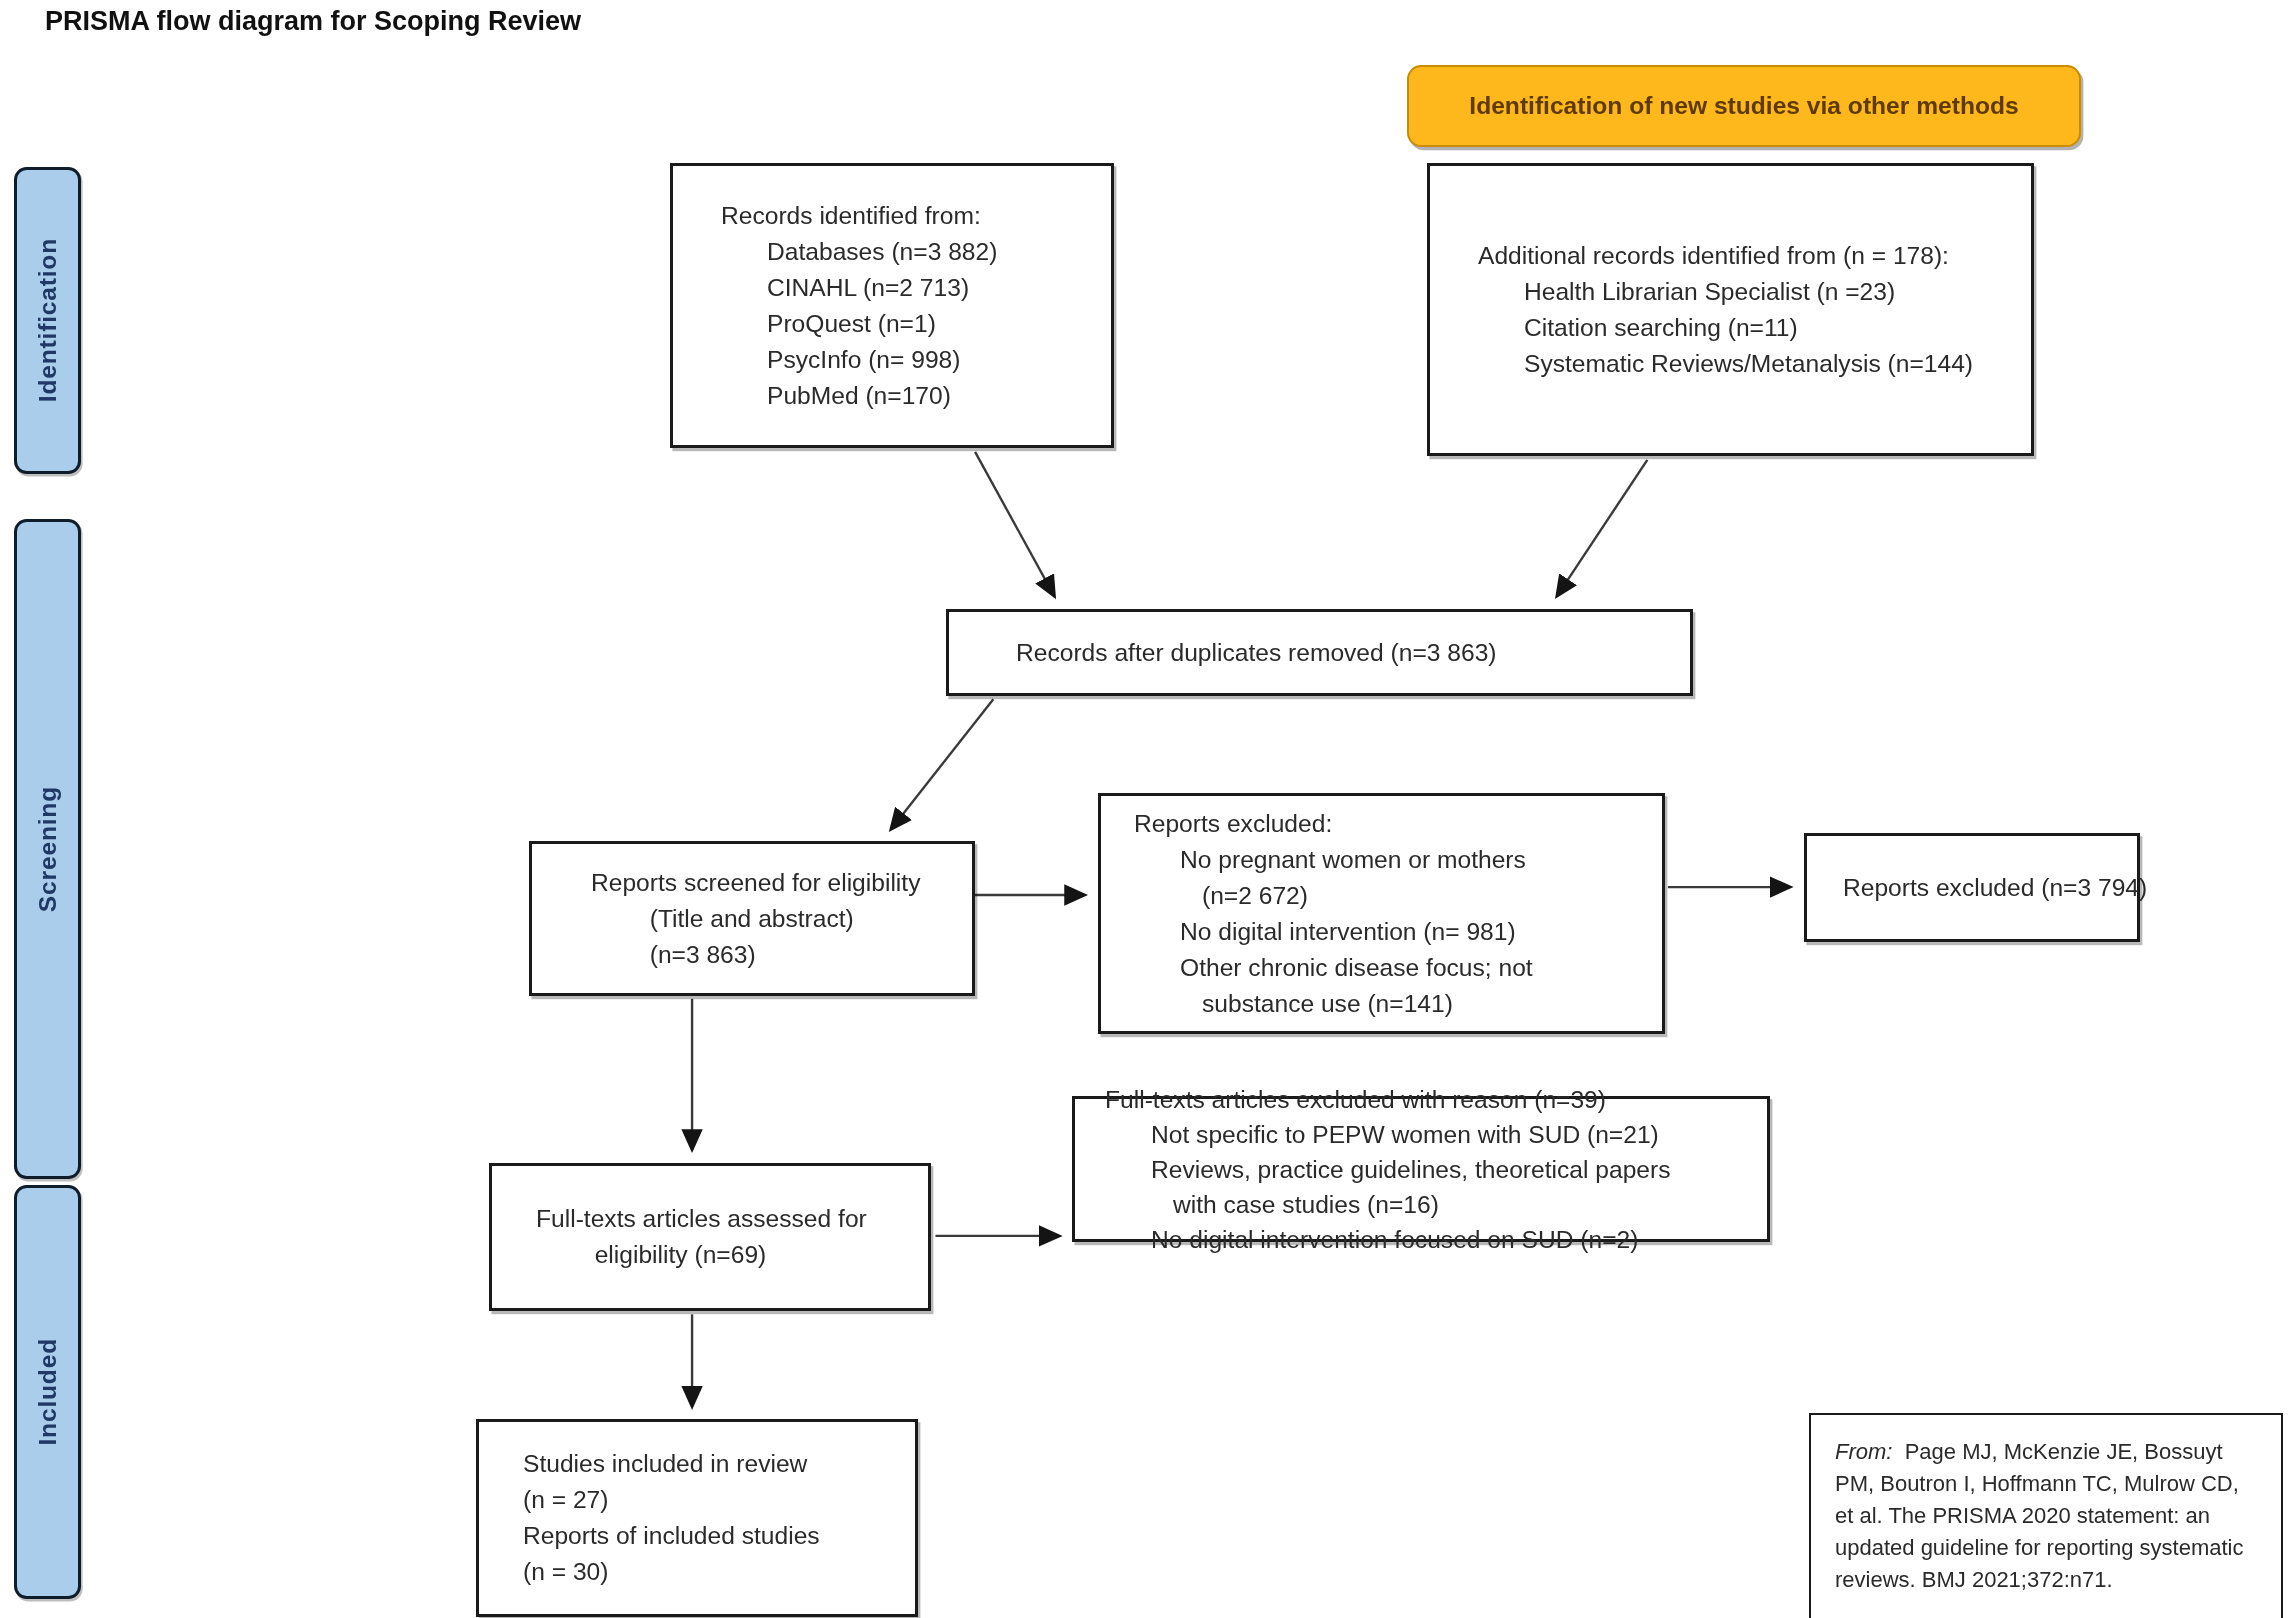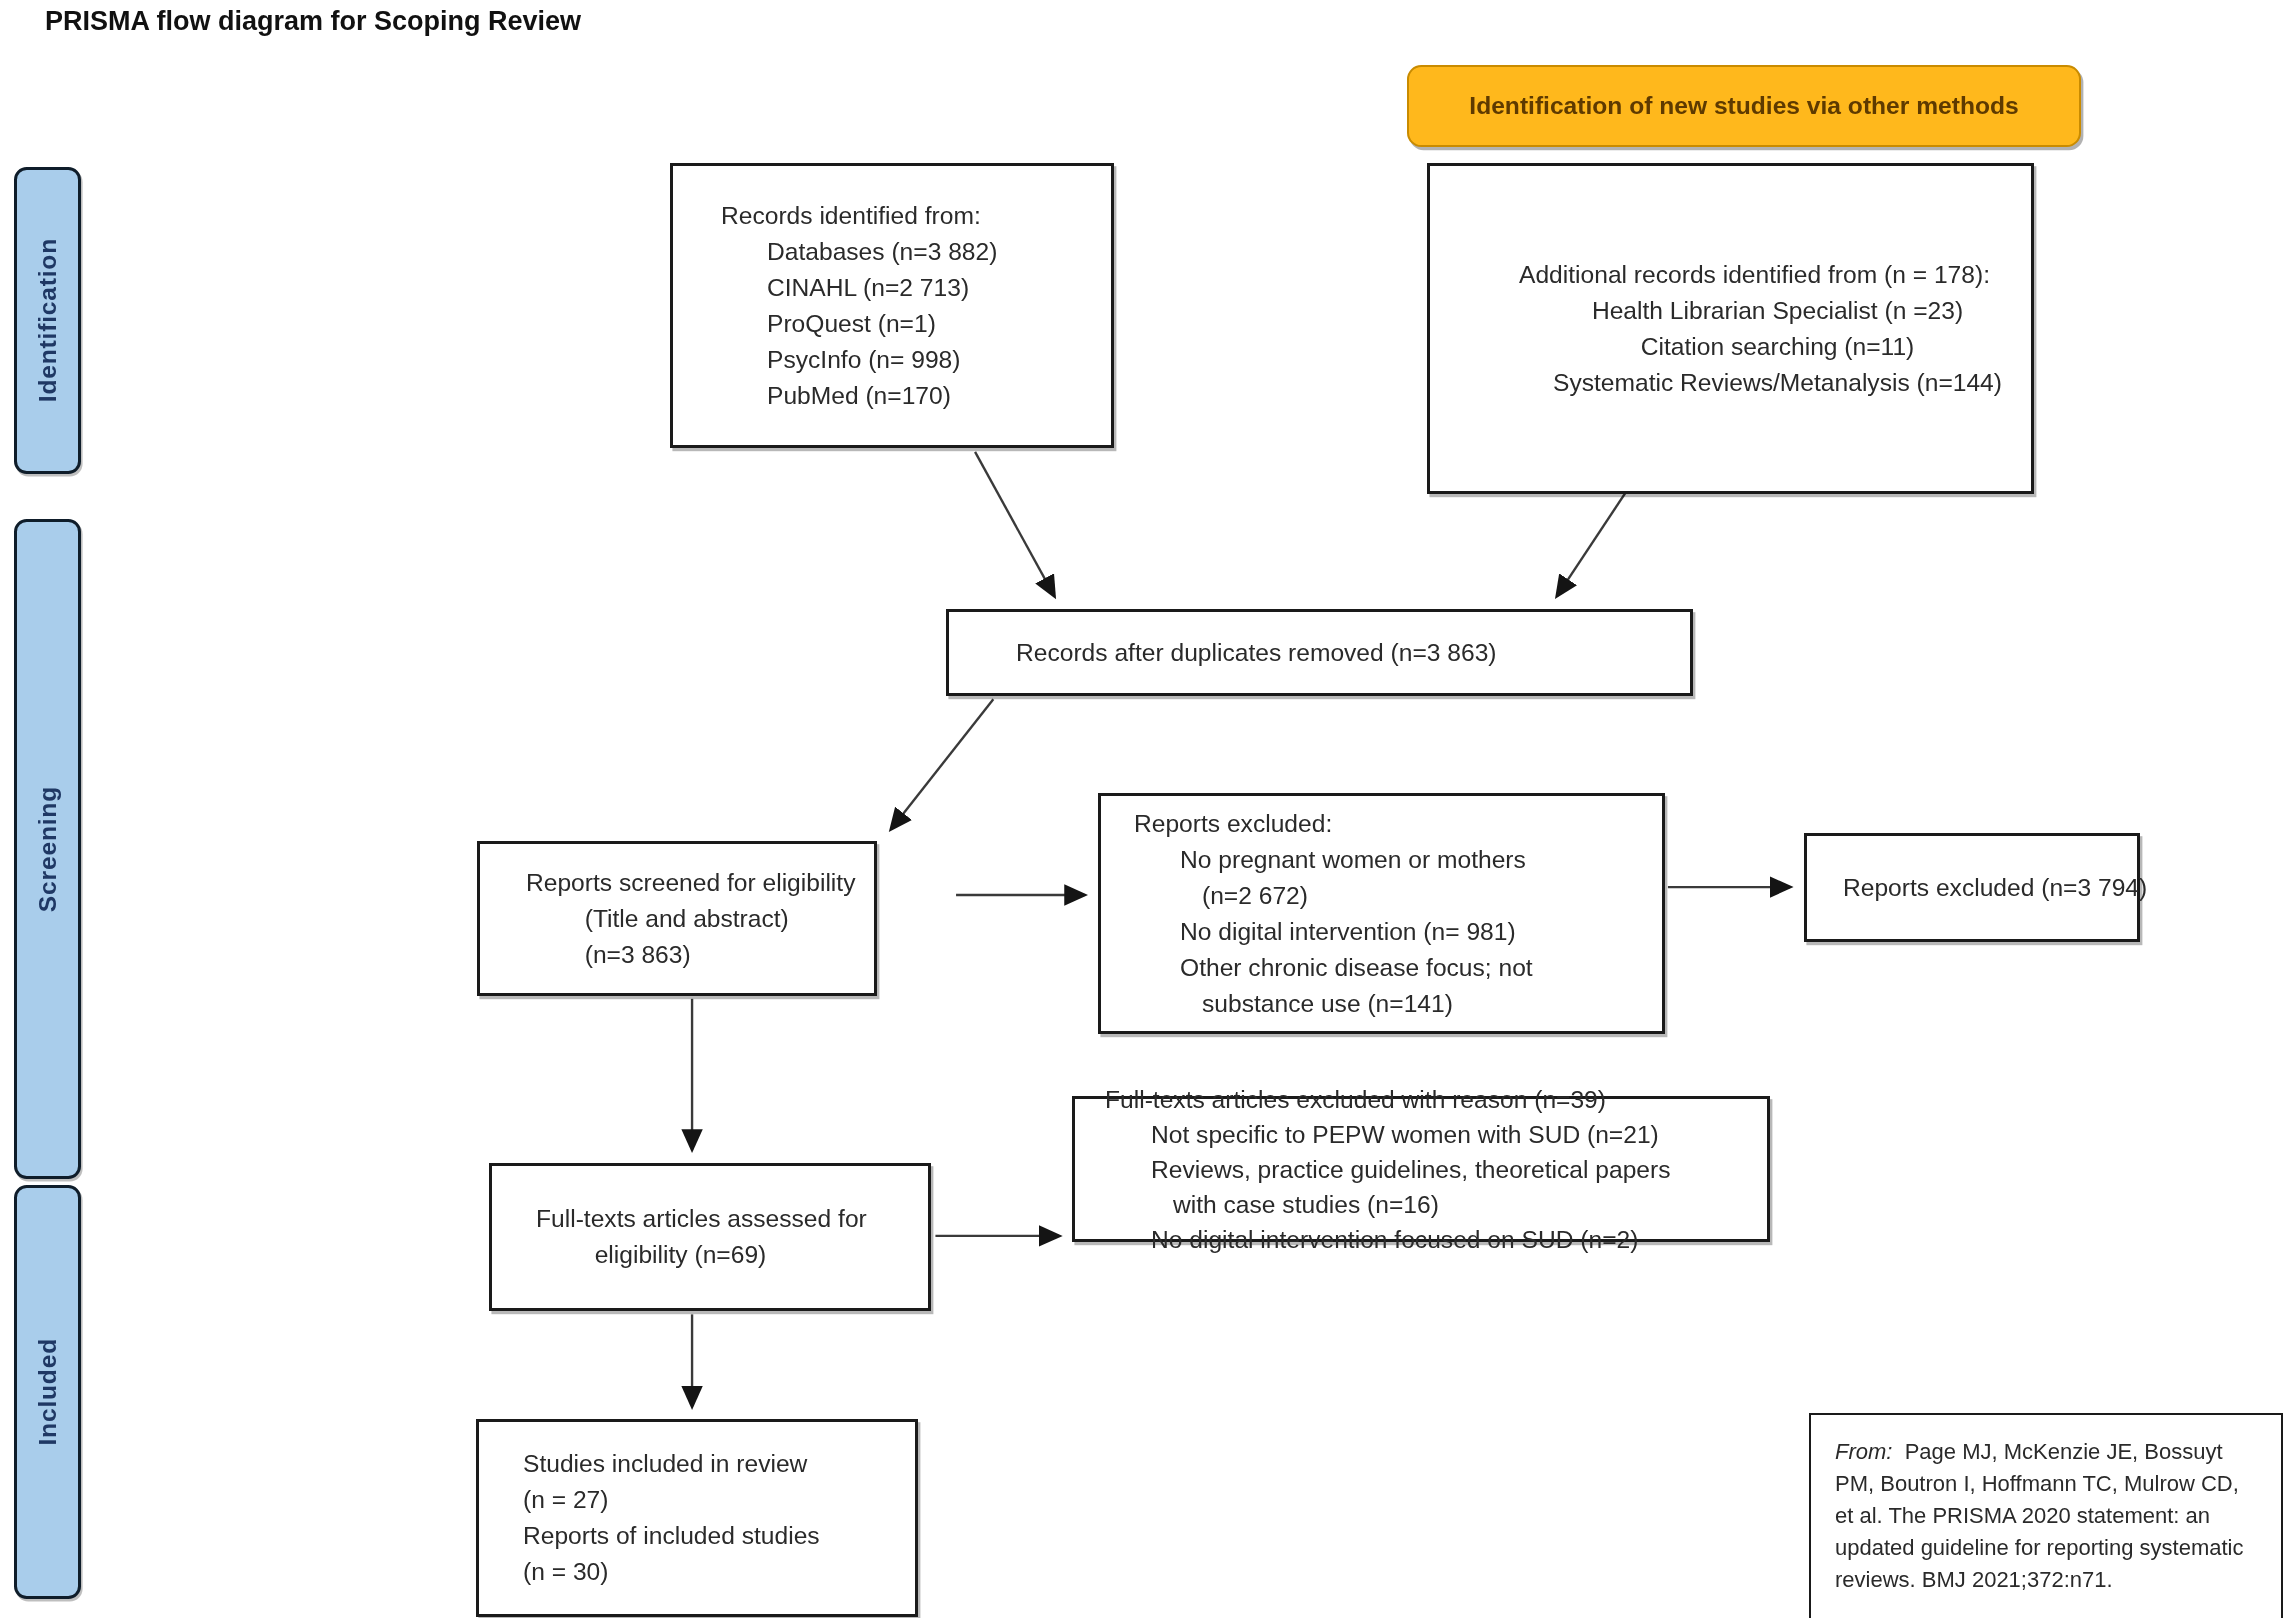--- a/index.html
+++ b/index.html
@@ -82,32 +82,32 @@
 
   <div class="fbox" style="left:670px;top:163px;width:444px;height:285px;padding-left:48px;">
       <div class="line ind-0">Records identified from:</div>
       <div class="line ind-1">Databases (n=3 882)</div>
       <div class="line ind-1">CINAHL (n=2 713)</div>
       <div class="line ind-1">ProQuest (n=1)</div>
       <div class="line ind-1">PsycInfo (n= 998)</div>
       <div class="line ind-1">PubMed (n=170)</div>
     </div>
 
-  <div class="fbox" style="left:1427px;top:163px;width:607px;height:331px;padding-left:48px;align-items:center;">
+  <div class="fbox" style="left:1427px;top:163px;width:607px;height:293px;padding-left:48px;">
       <div class="line ind-0">Additional records identified from (n = 178):</div>
       <div class="line ind-1">Health Librarian Specialist (n =23)</div>
       <div class="line ind-1">Citation searching (n=11)</div>
       <div class="line ind-1">Systematic Reviews/Metanalysis (n=144)</div>
     </div>
 
   <div class="fbox" style="left:946px;top:609px;width:747px;height:87px;padding-left:67px;">
       <div class="line ind-0">Records after duplicates removed (n=3 863)</div>
     </div>
 
-  <div class="fbox" style="left:477px;top:841px;width:400px;height:155px;padding-left:46px;">
+  <div class="fbox" style="left:529px;top:841px;width:446px;height:155px;padding-left:59px;">
       <div class="line ind-0">Reports screened for eligibility</div>
       <div class="line ind-s">(Title and abstract)</div>
       <div class="line ind-s">(n=3 863)</div>
     </div>
 
   <div class="fbox" style="left:1098px;top:793px;width:567px;height:241px;padding-left:33px;">
       <div class="line ind-0">Reports excluded:</div>
       <div class="line ind-1">No pregnant women or mothers</div>
       <div class="line ind-2">(n=2 672)</div>
       <div class="line ind-1">No digital intervention (n= 981)</div>

